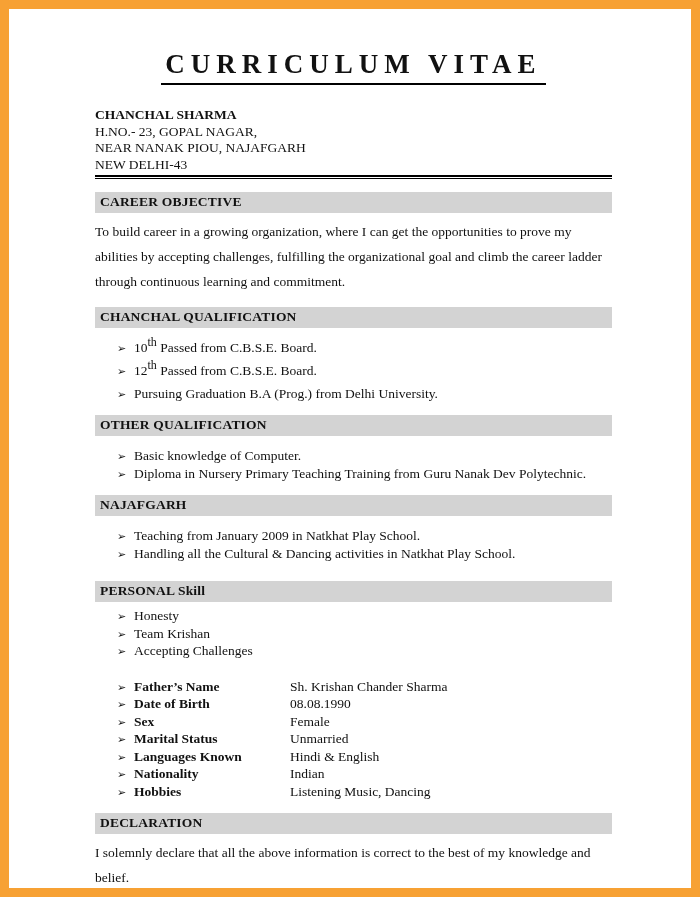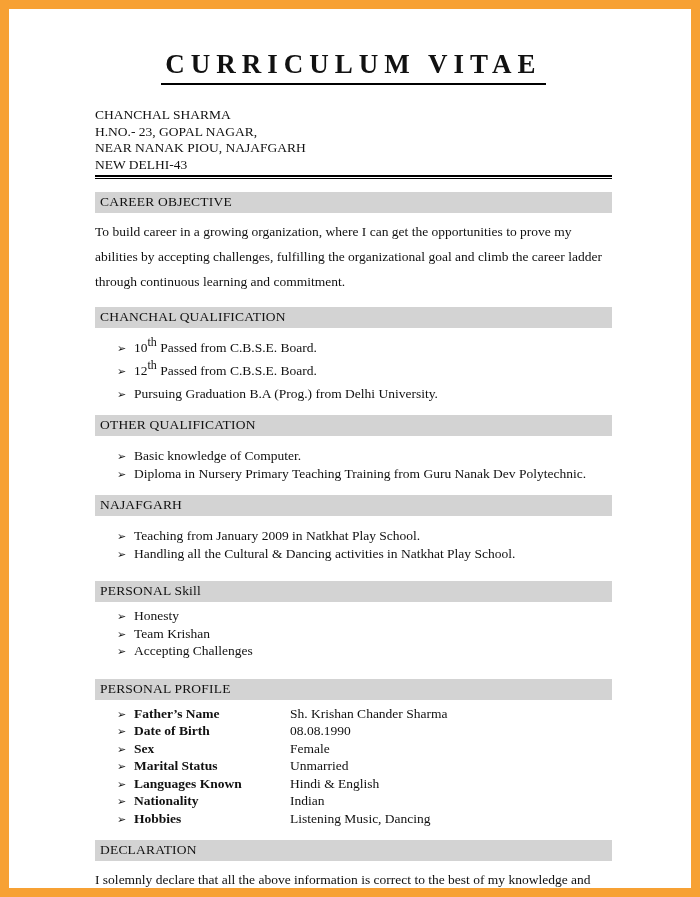--- a/index.html
+++ b/index.html
@@ -22,35 +22,35 @@
   .title {
     display: inline-block;
     font-size: 27px;
     font-weight: bold;
     letter-spacing: 6px;
     border-bottom: 2px solid #000;
     padding: 0 4px 3px;
   }
 
   .contact { margin-top: 22px; font-size: 13.5px; line-height: 16.5px; }
-  .contact .name { font-weight: normal; }
+  .contact .name { font-weight: bold; }
   .mobile { font-weight: bold; text-decoration: underline; white-space: pre-wrap; }
 
   .rule {
     margin-top: 2px;
     height: 1px;
     border-top: 2px solid #000;
     border-bottom: 1px solid #000;
   }
 
   .section { margin-top: 13px; }
   .section.mt-lg { margin-top: 19px; }
   .section-bar {
     background: var(--section-bg, #D3D3D3);
-    font-weight: normal;
+    font-weight: bold;
     font-size: 13.5px;
     padding: 2px 5px 3px;
     letter-spacing: 0.2px;
   }
   .para { margin: 6px 0 0 0; font-size: 13.5px; line-height: 25px; }
 
   .list { margin-top: 6px; }
   .list.list-spaced { margin-top: 12px; }
   .li {
     display: flex;
@@ -148,21 +148,20 @@
           <span class="li-text">Team Krishan</span>
         </div>
         <div class="li">
           <span class="bullet">➢</span>
           <span class="li-text">Accepting Challenges</span>
         </div>
       </div>
     </div>
 
     <div class="section mt-lg">
-      <div class="section-bar">PERSONAL PROFILE</div>
       <div class="list">
         <div class="li profile-row">
           <span class="bullet">➢</span>
           <span class="label">Father’s Name</span>
           <span class="value">Sh. Krishan Chander Sharma</span>
         </div>
         <div class="li profile-row">
           <span class="bullet">➢</span>
           <span class="label">Date of Birth</span>
           <span class="value">08.08.1990</span>

